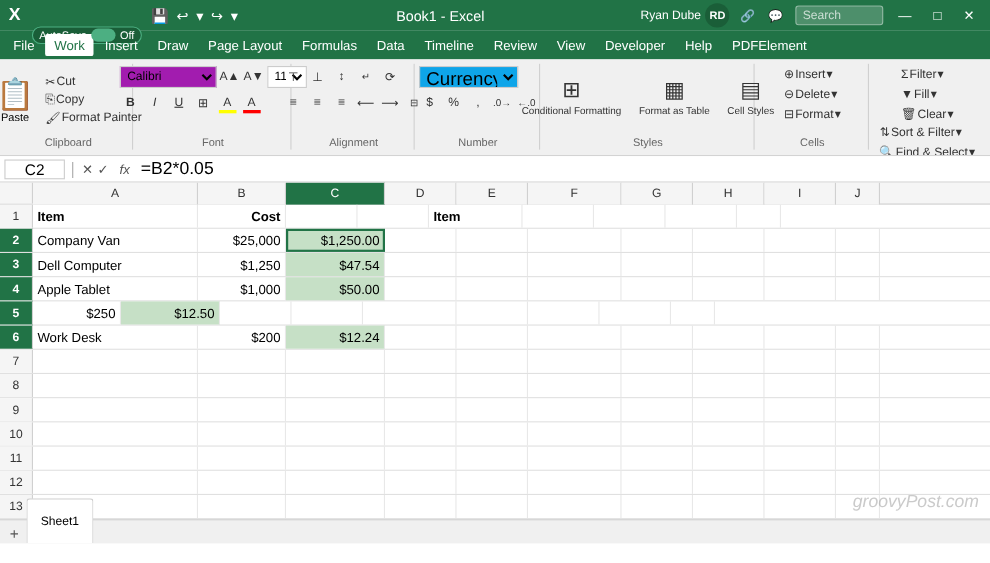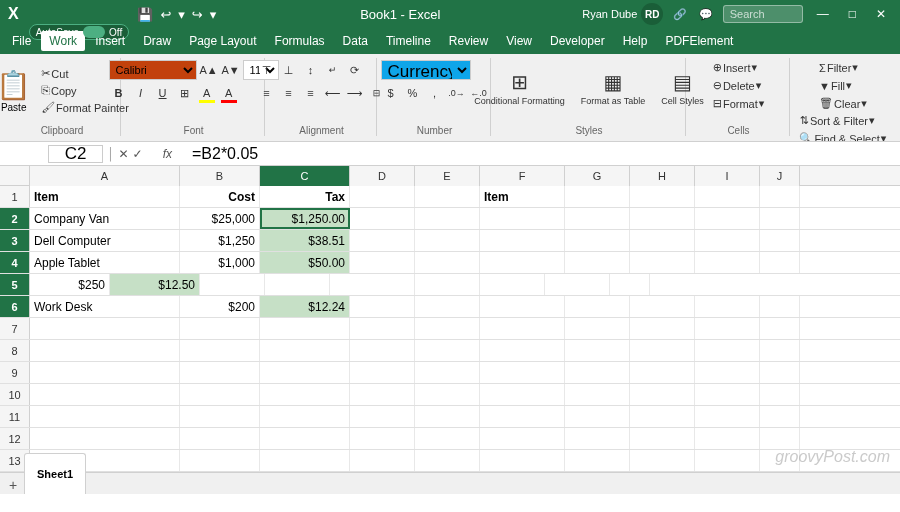--- a/index.html
+++ b/index.html
@@ -108,21 +108,21 @@
       border-radius: 2px;
       font-size: 11px;
       color: #333;
       display: flex; align-items: center; gap: 1px;
       white-space: nowrap;
     }
 
     
     .font-select {
       border: 1px solid #ccc;
-      background: #c2410c;
+      background: #a21caf;
       font-size: 11px;
       height: 20px;
       padding: 0 2px;
       width: 88px;
     }
     .size-select {
       border: 1px solid #ccc;
       background: #fff;
       font-size: 11px;
       height: 20px;
@@ -161,35 +161,34 @@
       height: 24px;
       display: flex;
       align-items: center;
       padding: 0 4px;
       gap: 4px;
     }
     .name-box {
       border: 1px solid #ccc;
       width: 55px;
       height: 18px;
-      font-size: 17px;
+      font-size: 14px;
       padding: 0 2px;
       text-align: center;
-      margin-left: 44px;
     }
     .formula-sep { color: #999; font-size: 12px; }
     .formula-check { color: #555; cursor: pointer; font-size: 12px; }
     .formula-input {
       border: none;
       outline: none;
       flex: 1;
       font-size: 16px;
       font-family: 'Segoe UI', Arial, sans-serif;
     }
-    .fx-label { color: #555; font-style: italic; font-size: 12px; margin: 0 16px; }
+    .fx-label { color: #555; font-style: italic; font-size: 12px; margin: 0 6px; }
 
     
     .col-header-row {
       display: flex;
       background: #f5f5f5;
       border-bottom: 1px solid #d0d0d0;
       height: 20px;
       flex-shrink: 0;
     }
     .row-num-header {
@@ -269,21 +268,21 @@
     }
     .sheet-tab {
       padding: 20px 12px;
       background: #d0d0d0;
       border: 1px solid #b0b0b0;
       border-bottom: none;
       border-radius: 3px 3px 0 0;
       font-size: 11px;
       cursor: pointer;
       height: 18px;
-      display: flex; align-items: center; font-weight: bold;
+      display: flex; align-items: center;
     }
     .sheet-tab.active { background: #fff; border-color: #d0d0d0; }
     .sheet-tab-add {
       width: 18px; height: 18px;
       background: none;
       border: none;
       cursor: pointer;
       font-size: 14px;
       color: #555;
       display: flex; align-items: center; justify-content: center;
@@ -596,21 +595,20 @@
     <div class="col-header col-h">H</div>
     <div class="col-header col-i">I</div>
     <div class="col-header col-j">J</div>
   </div>
 
   <div class="grid-body" id="grid-body">
   <div class="grid-row">
         <div class="row-num">1</div>
         <div class="cell col-a header-cell">Item</div>
         <div class="cell col-b right header-cell">Cost</div>
-        <div class="cell col-c right header-cell">Tax</div>
         <div class="cell col-d"></div>
         <div class="cell col-e"></div>
         <div class="cell col-f header-cell">Item</div>
         <div class="cell col-g"></div>
         <div class="cell col-h"></div>
         <div class="cell col-i"></div>
         <div class="cell col-j"></div>
       </div>
       <div class="grid-row">
         <div class="row-num" style="background: rgb(33, 115, 70); color: rgb(255, 255, 255); font-weight: bold;">2</div>
@@ -622,21 +620,21 @@
         <div class="cell col-f"></div>
         <div class="cell col-g"></div>
         <div class="cell col-h"></div>
         <div class="cell col-i"></div>
         <div class="cell col-j"></div>
       </div>
       <div class="grid-row">
         <div class="row-num" style="background: rgb(33, 115, 70); color: rgb(255, 255, 255); font-weight: bold;">3</div>
         <div class="cell col-a">Dell Computer</div>
         <div class="cell col-b right">$1,250</div>
-        <div class="cell col-c right cell-in-selection">$38.51</div>
+        <div class="cell col-c right cell-in-selection">$47.54</div>
         <div class="cell col-d"></div>
         <div class="cell col-e"></div>
         <div class="cell col-f"></div>
         <div class="cell col-g"></div>
         <div class="cell col-h"></div>
         <div class="cell col-i"></div>
         <div class="cell col-j"></div>
       </div>
       <div class="grid-row">
         <div class="row-num" style="background: rgb(33, 115, 70); color: rgb(255, 255, 255); font-weight: bold;">4</div>

